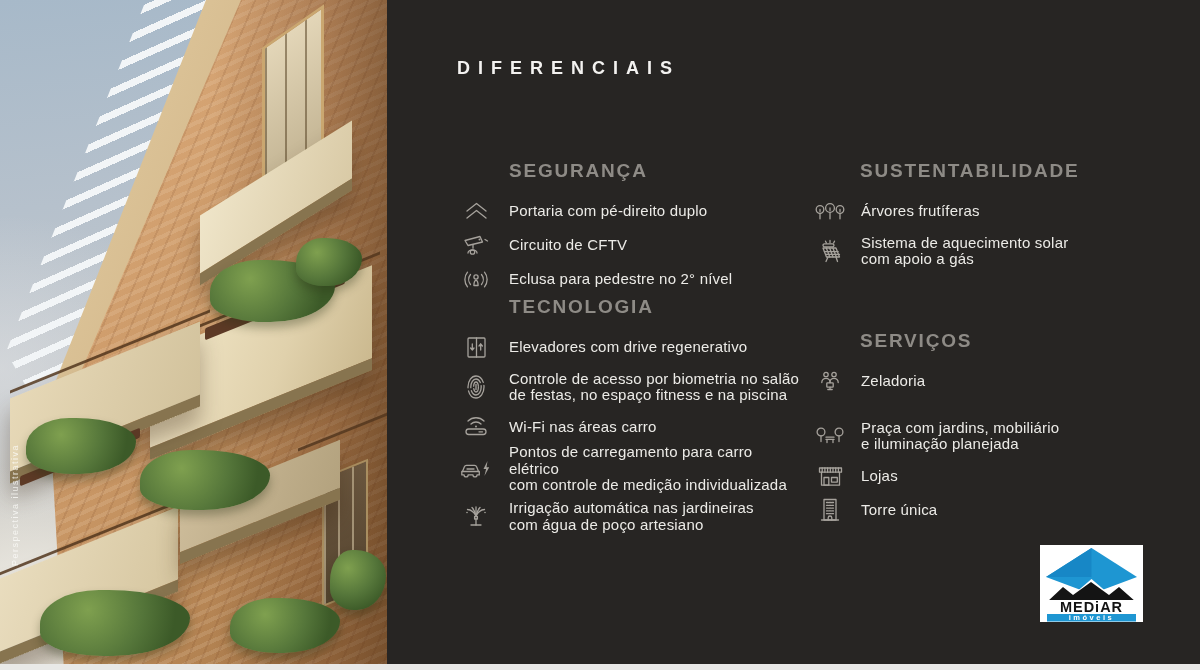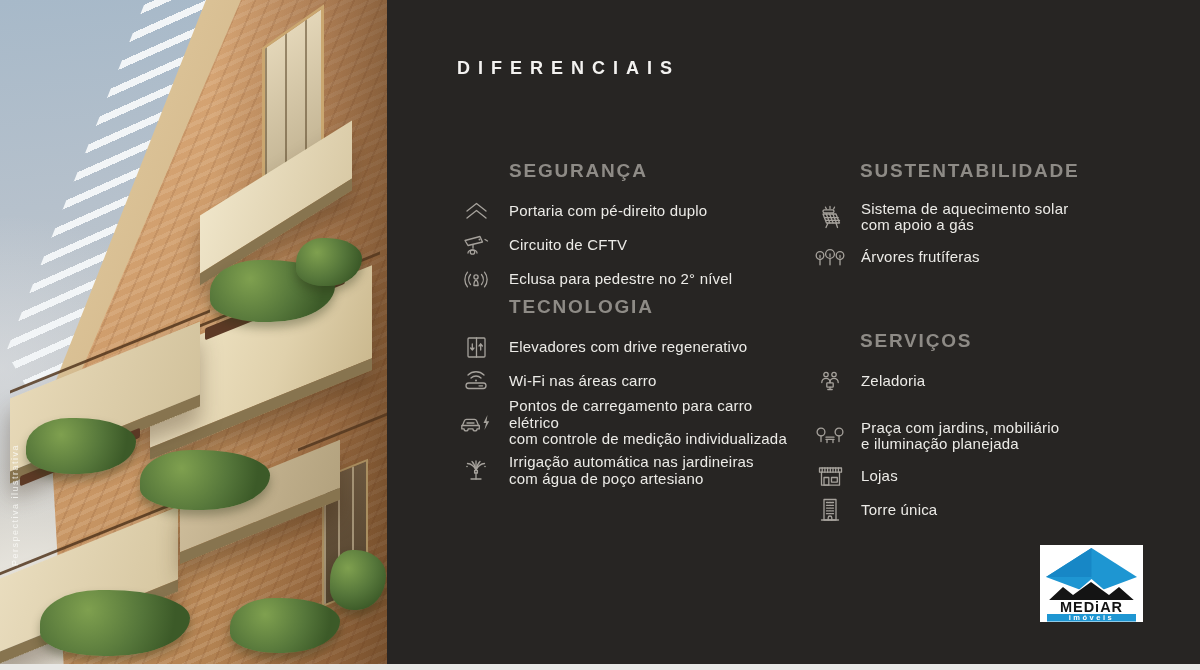--- a/index.html
+++ b/index.html
@@ -183,20 +183,34 @@
               <rect x="4" y="3" width="17" height="19" rx="1"></rect>
               <path d="M12.5 3 v19"></path>
               <path d="M8.3 9 v6 M8.3 15 l-1.7-2 M8.3 15 l1.7-2"></path>
               <path d="M16.7 15 v-6 M16.7 9 l-1.7 2 M16.7 9 l1.7 2"></path>
             </svg>
         </span>
         <div class="txt">
             <span>Elevadores com drive regenerativo</span>
           </div>
       </div>
+      <div class="row d">
+        <span class="ic-box">
+          <svg class="ic" width="24" height="28" viewBox="0 0 24 28">
+              <ellipse cx="12" cy="14" rx="8" ry="11" stroke-dasharray="26 3"></ellipse>
+              <ellipse cx="12" cy="14" rx="5.2" ry="8" stroke-dasharray="17 3"></ellipse>
+              <ellipse cx="12" cy="14" rx="2.4" ry="5" stroke-dasharray="10 2.5"></ellipse>
+              <path d="M12 11.5 v5"></path>
+            </svg>
+        </span>
+        <div class="txt">
+          <span>Controle de acesso por biometria no salão</span>
+          <span>de festas, no espaço fitness e na piscina</span>
+        </div>
+      </div>
       <div class="row">
         <span class="ic-box">
           <svg class="ic" width="28" height="22" viewBox="0 0 28 22">
               <path d="M9 8 a7.2 7.2 0 0 1 10 0"></path>
               <path d="M6 5 a11.5 11.5 0 0 1 16 0"></path>
               <circle class="fl" cx="14" cy="10.5" r="1"></circle>
               <rect x="4" y="13" width="20" height="5.5" rx="2.7"></rect>
               <path d="M17 15.8 h3.5"></path>
             </svg>
         </span>
@@ -235,50 +249,50 @@
         </span>
         <div class="txt">
           <span>Irrigação automática nas jardineiras</span>
           <span>com água de poço artesiano</span>
         </div>
       </div>
     </div>
 
     <div class="section sec-right" id="sec-sustentabilidade">
       <h2>SUSTENTABILIDADE</h2>
-      <div class="row d">
-        <span class="ic-box">
-          <svg class="ic" width="28" height="24" viewBox="0 0 28 24">
-              <path d="M14 1.5 v2 M18.5 2.2 l-.9 1.8 M9.5 2.2 l.9 1.8"></path>
-              <rect x="7" y="4.8" width="11" height="3" rx="1.5"></rect>
-              <path d="M7 9 h13 l3.5 9 H10.5 z"></path>
-              <path d="M10.3 9 l3.5 9 M13.6 9 l3.5 9 M16.9 9 l3.5 9 M8.4 12.6 h13.8 M9.7 15.4 h13.8"></path>
-              <path d="M12 18 l-2 4.5 M20 18 l1.5 4.5"></path>
-            </svg>
-        </span>
-        <div class="txt">
-          <span>Sistema de aquecimento solar</span>
-          <span>com apoio a gás</span>
-        </div>
-      </div>
       <div class="row">
         <span class="ic-box">
           <svg class="ic" width="32" height="23" viewBox="0 0 32 23">
               <circle cx="6" cy="9.5" r="3.8"></circle>
               <path d="M6 13.3 v5.5"></path>
               <circle cx="16" cy="8" r="4.4"></circle>
               <path d="M16 12.4 v6.4"></path>
               <circle cx="26" cy="9.5" r="3.8"></circle>
               <path d="M26 13.3 v5.5"></path>
               <path d="M6 9.5 v2 M16 8 v2.4 M26 9.5 v2"></path>
             </svg>
         </span>
         <div class="txt">
             <span>Árvores frutíferas</span>
           </div>
+      </div>
+      <div class="row d">
+        <span class="ic-box">
+          <svg class="ic" width="28" height="24" viewBox="0 0 28 24">
+              <path d="M14 1.5 v2 M18.5 2.2 l-.9 1.8 M9.5 2.2 l.9 1.8"></path>
+              <rect x="7" y="4.8" width="11" height="3" rx="1.5"></rect>
+              <path d="M7 9 h13 l3.5 9 H10.5 z"></path>
+              <path d="M10.3 9 l3.5 9 M13.6 9 l3.5 9 M16.9 9 l3.5 9 M8.4 12.6 h13.8 M9.7 15.4 h13.8"></path>
+              <path d="M12 18 l-2 4.5 M20 18 l1.5 4.5"></path>
+            </svg>
+        </span>
+        <div class="txt">
+          <span>Sistema de aquecimento solar</span>
+          <span>com apoio a gás</span>
+        </div>
       </div>
     </div>
 
     <div class="section sec-right" id="sec-servicos">
       <h2>SERVIÇOS</h2>
       <div class="row">
         <span class="ic-box">
           <svg class="ic" width="28" height="22" viewBox="0 0 28 22">
               <circle cx="10" cy="4.5" r="2.2"></circle>
               <path d="M5.8 12.5 a4.2 4.2 0 0 1 8.4 0"></path>

